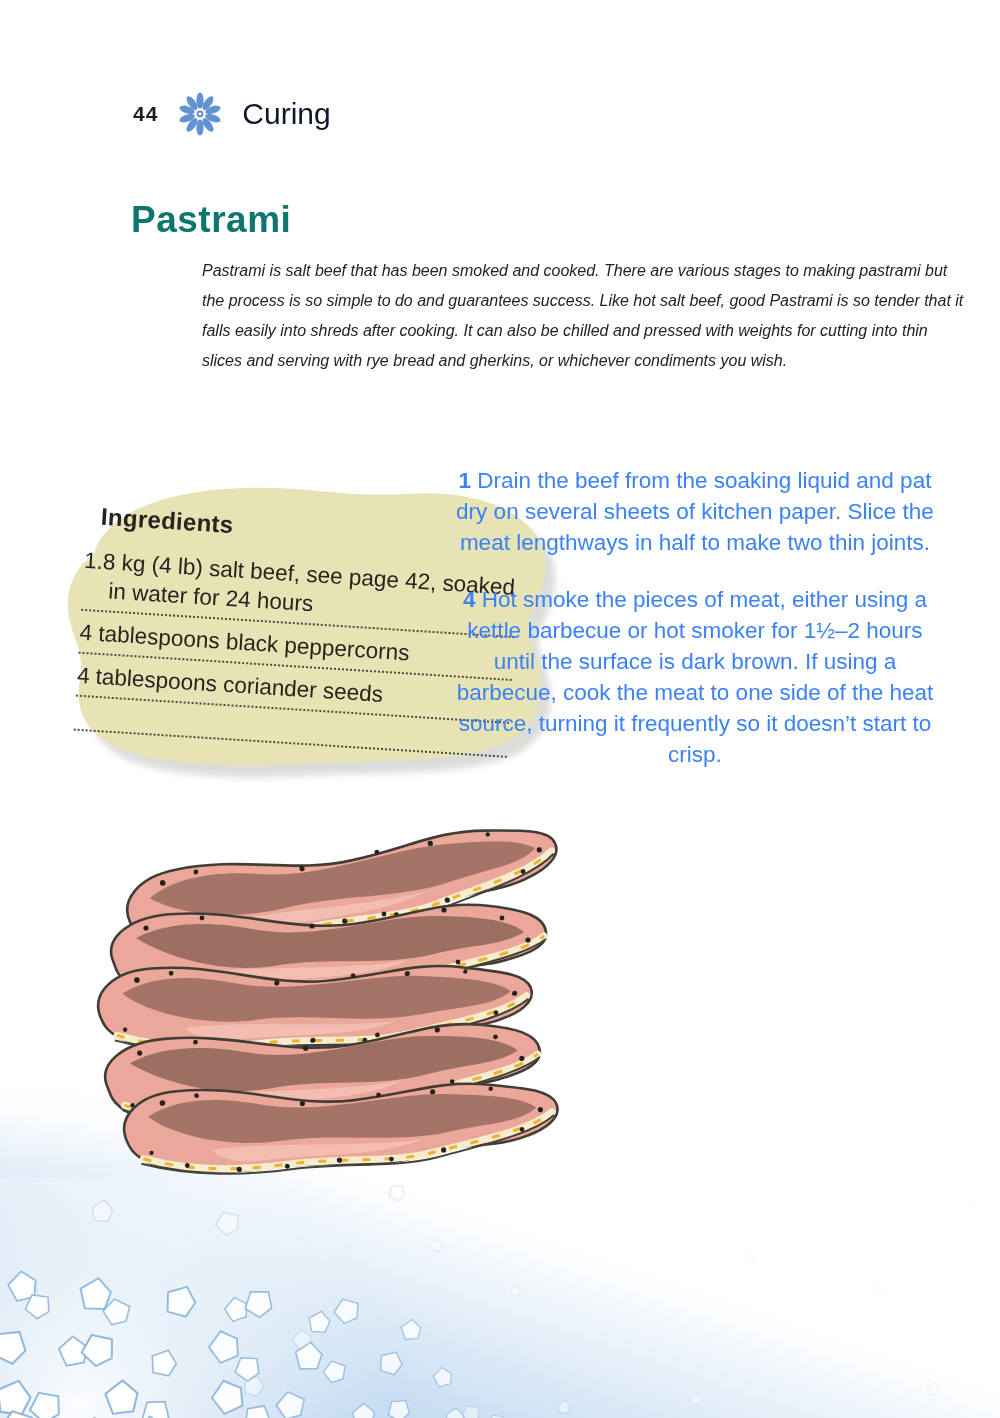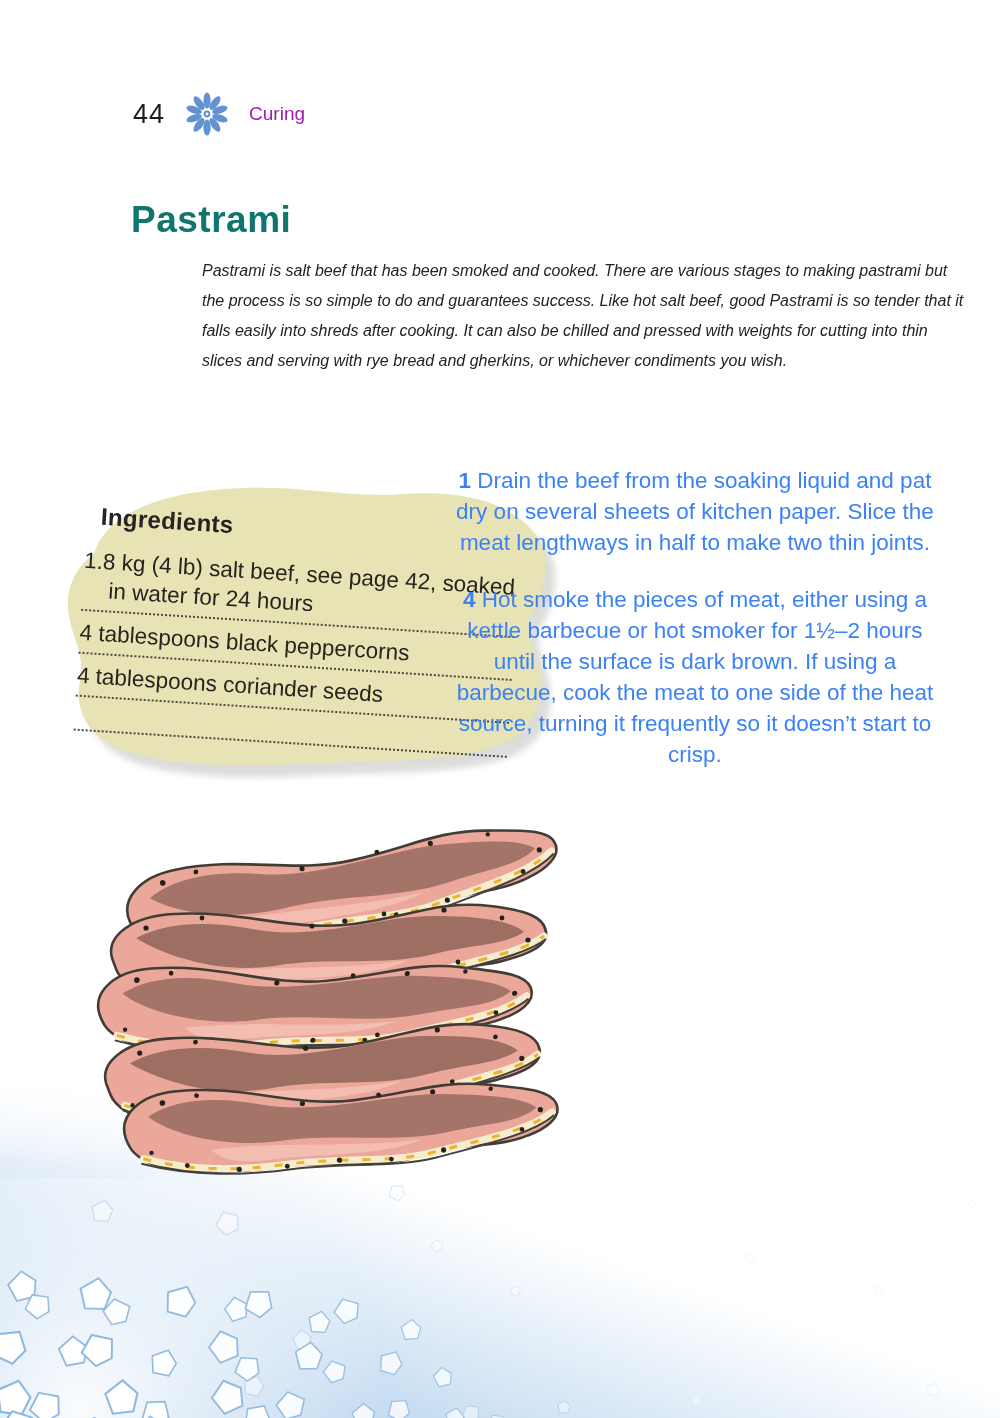--- a/index.html
+++ b/index.html
@@ -2,23 +2,23 @@
 <html><head>
 <meta charset="utf-8">
 <style>
   html,body{margin:0;padding:0;background:#ffffff;}
   .sheet{
     position:relative;width:1000px;height:1418px;background:#ffffff;overflow:hidden;
     font-family:"Liberation Sans",sans-serif;color:#232320;
   }
   
   .hdr{position:absolute;left:133px;top:92px;display:flex;align-items:center;gap:20px;}
-  .hdr .pnum{font-size:27px;font-weight:normal;color:#1d1d1b;letter-spacing:1px;}
+  .hdr .pnum{font-size:21px;font-weight:bold;color:#1d1d1b;letter-spacing:1px;}
   .hdr .flower{width:44px;height:44px;display:block;}
-  .hdr .sect{font-size:19px;color:#a21caf;}
+  .hdr .sect{font-size:30px;color:#0f172a;}
   
   .rtitle{position:absolute;left:131px;top:199px;font-size:37px;font-weight:bold;color:#0f766e;letter-spacing:.5px;}
   
   .intro{position:absolute;left:202px;top:256px;width:765px;font-size:16px;line-height:30px;
          font-style:italic;color:#232320;}
   
   .blobSvg{position:absolute;left:46px;top:464px;width:528px;height:330px;}
   .ingWrap{position:absolute;left:88px;top:502px;width:434px;transform:rotate(3.6deg);transform-origin:top left;}
   .ingHead{font-size:24px;font-weight:bold;color:#26241f;padding-left:14px;margin:0 0 16px 0;letter-spacing:.3px;}
   .ing{font-size:22.5px;line-height:29px;color:#26241f;padding:0 0 5px 26px;text-indent:-26px;

